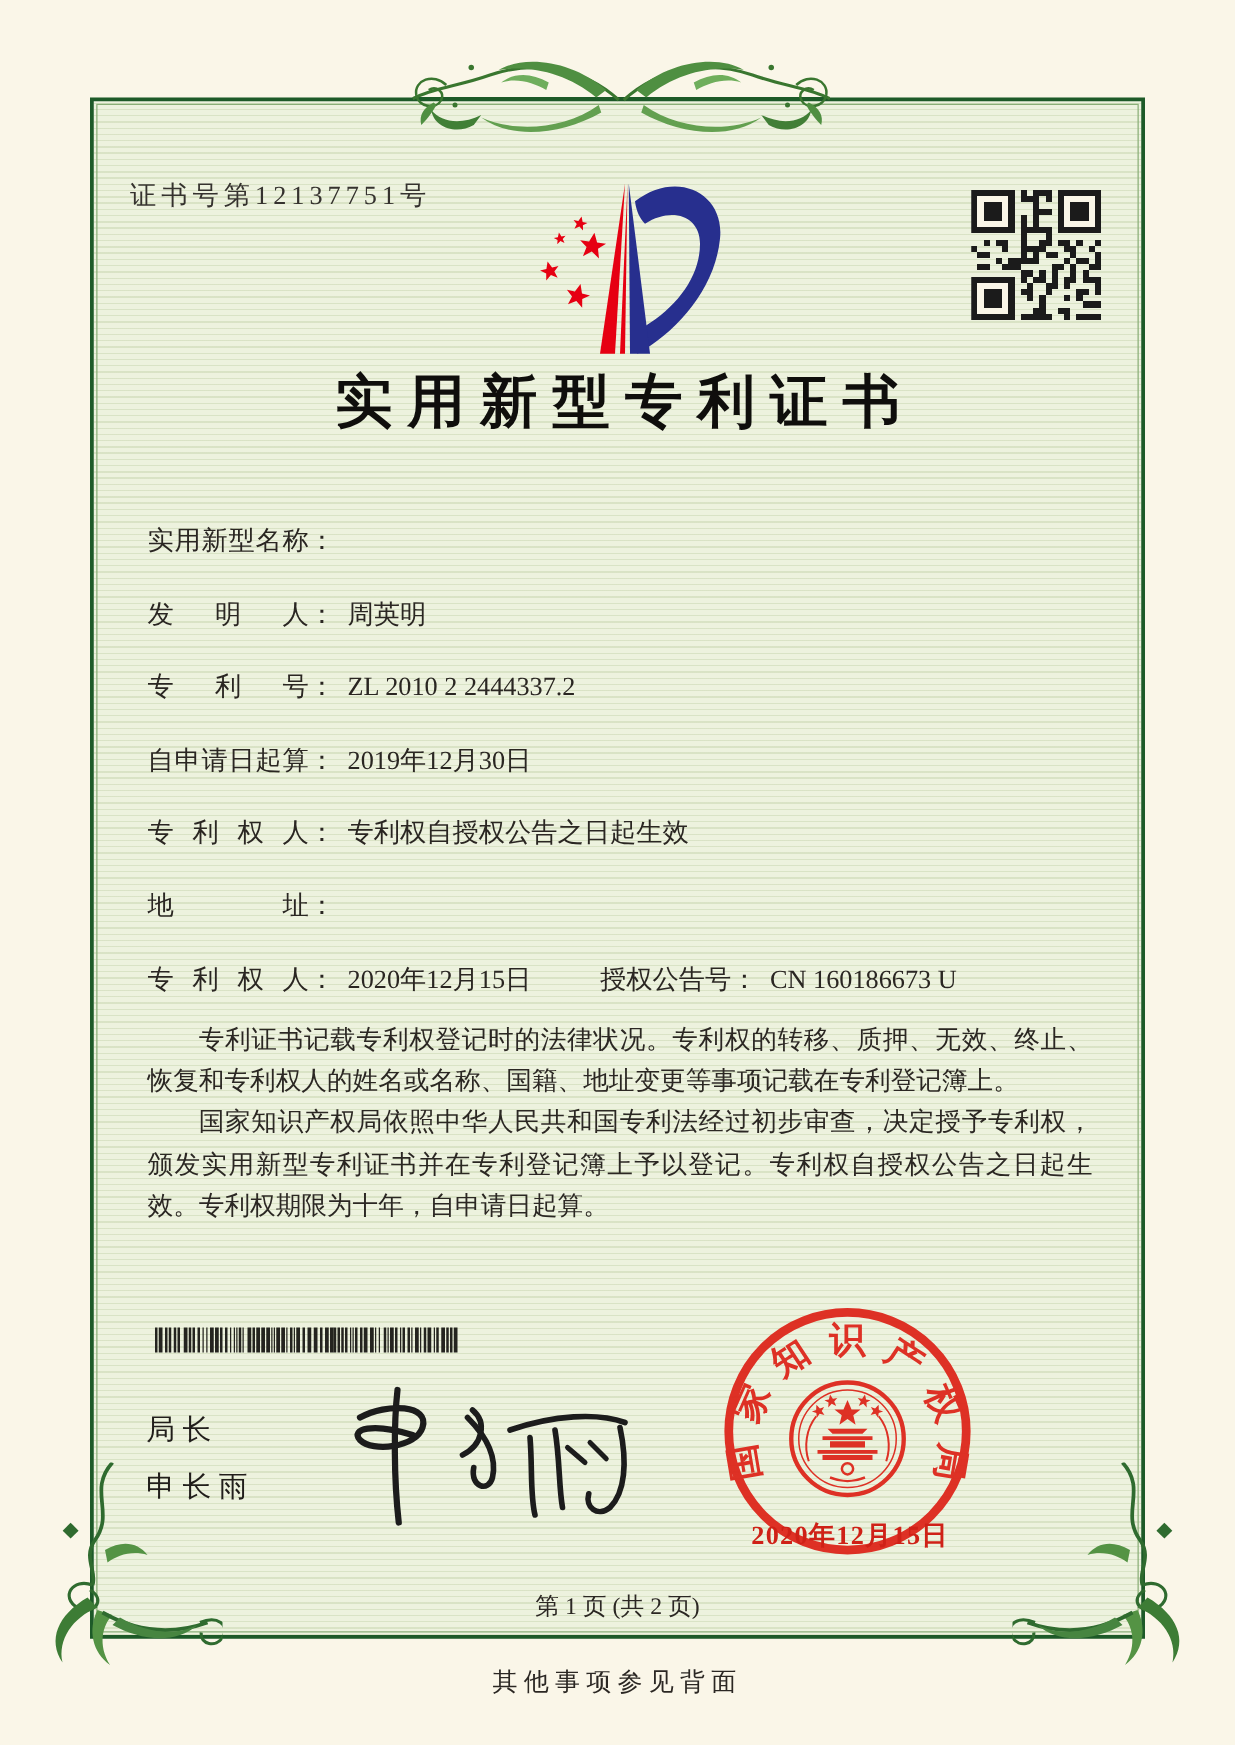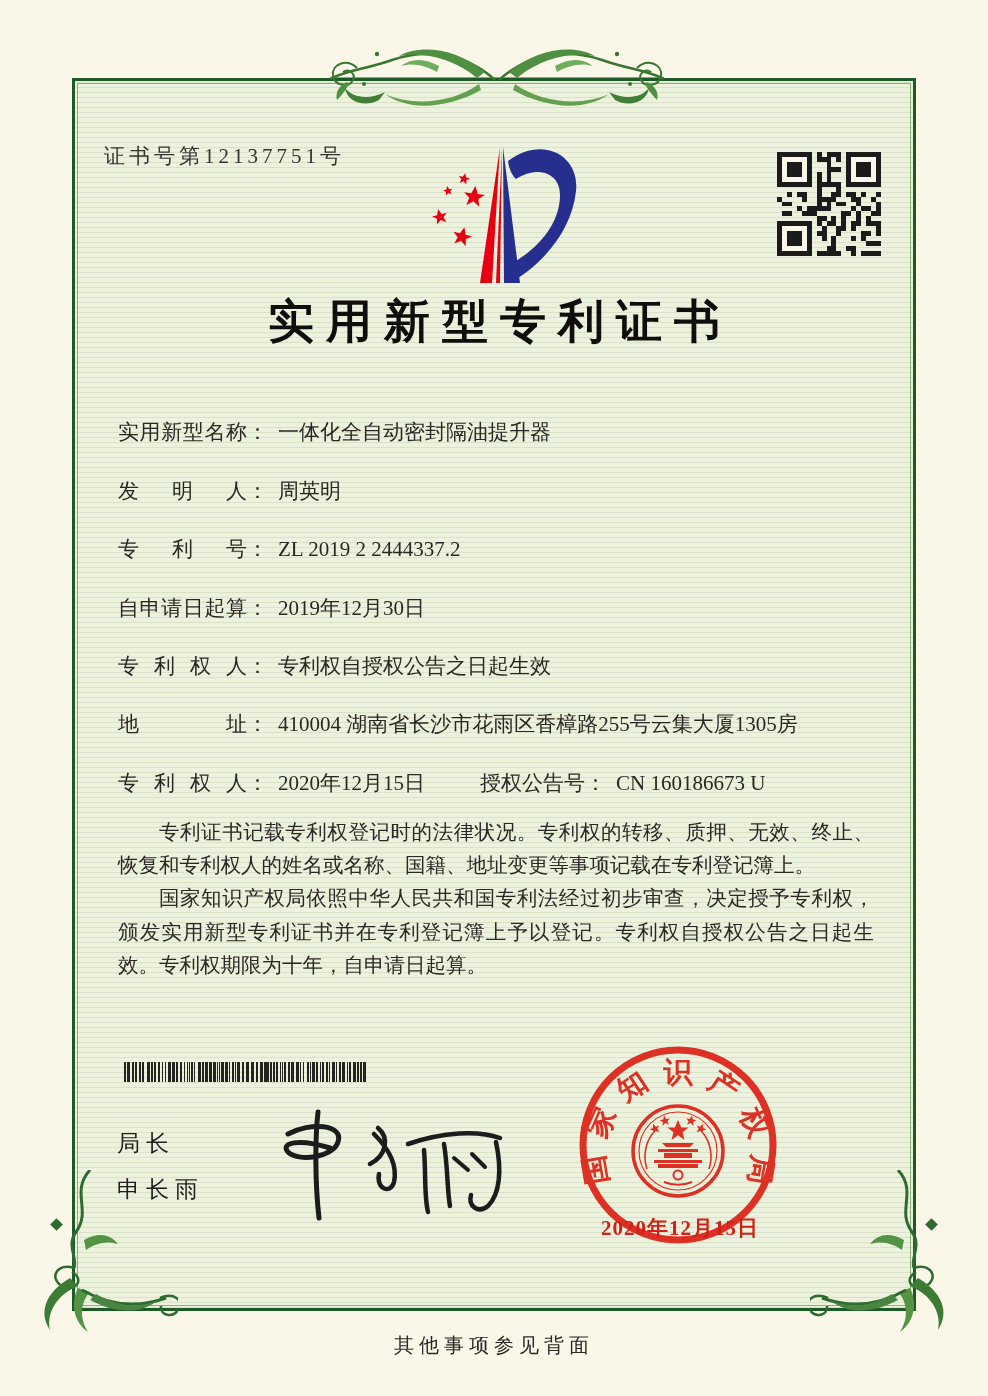--- a/index.html
+++ b/index.html
@@ -245,46 +245,44 @@
         <rect x="0" y="14" width="7" height="7"></rect>
         <rect x="1" y="15" width="5" height="5" fill="#faf6e8"></rect>
         <rect x="2" y="16" width="3" height="3"></rect>
       </svg></div>
 
   <div class="abs title">实用新型专利证书</div>
 
   <div class="abs frow" style="top:417px">
     <span class="flabel">实用新型名称</span>
     <span class="fcolon">：</span>
-    <span class="fvalue">一体化全自动密封隔油提升器</span>
   </div>
   <div class="abs frow" style="top:476px">
     <span class="flabel">发明人</span>
     <span class="fcolon">：</span>
     <span class="fvalue">周英明</span>
   </div>
   <div class="abs frow" style="top:534px">
     <span class="flabel">专利号</span>
     <span class="fcolon">：</span>
-    <span class="fvalue">ZL 2019 2 2444337.2</span>
+    <span class="fvalue">ZL 2010 2 2444337.2</span>
   </div>
   <div class="abs frow" style="top:593px">
     <span class="flabel">自申请日起算</span>
     <span class="fcolon">：</span>
     <span class="fvalue">2019年12月30日</span>
   </div>
   <div class="abs frow" style="top:651px">
     <span class="flabel">专利权人</span>
     <span class="fcolon">：</span>
     <span class="fvalue">专利权自授权公告之日起生效</span>
   </div>
   <div class="abs frow" style="top:709px">
     <span class="flabel">地址</span>
     <span class="fcolon">：</span>
-    <span class="fvalue">410004 湖南省长沙市花雨区香樟路255号云集大厦1305房</span>
   </div>
   <div class="abs frow" style="top:768px">
     <span class="flabel">专利权人</span>
     <span class="fcolon">：</span>
     <span class="fvalue">2020年12月15日</span>
   </div>
   <div class="abs frow2" style="top:768px">
     <span>授权公告号</span>
     <span>：</span>
     <span class="fvalue">CN 160186673 U</span>
@@ -479,15 +477,16 @@
       <rect x="-24" y="9" width="48" height="3"></rect>
       <rect x="-20" y="13" width="40" height="4"></rect>
       <circle cx="0" cy="24" r="4.5" fill="none" stroke="#dd2318" stroke-width="2"></circle>
       <path d="M-31,18 C-35,6 -33,-8 -25,-18" fill="none" stroke="#dd2318" stroke-width="1.6"></path>
       <path d="M31,18 C35,6 33,-8 25,-18" fill="none" stroke="#dd2318" stroke-width="1.6"></path>
       <path d="M-14,31 C-4,35 4,35 14,31" fill="none" stroke="#dd2318" stroke-width="2"></path>
     </g>
   </svg>
   <div class="abs seal-date">2020年12月15日</div>
 
+  <div class="abs page-no">第 1 页 (共 2 页)</div>
   <div class="abs back-note">其他事项参见背面</div>
 
 </div>
 
 </body></html>

